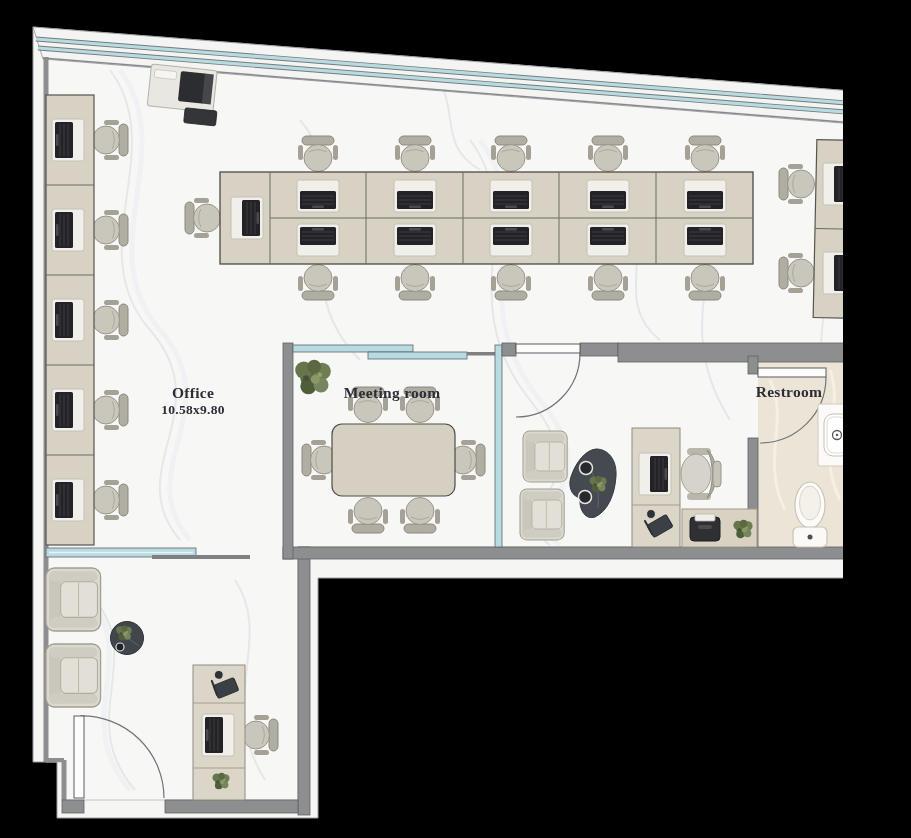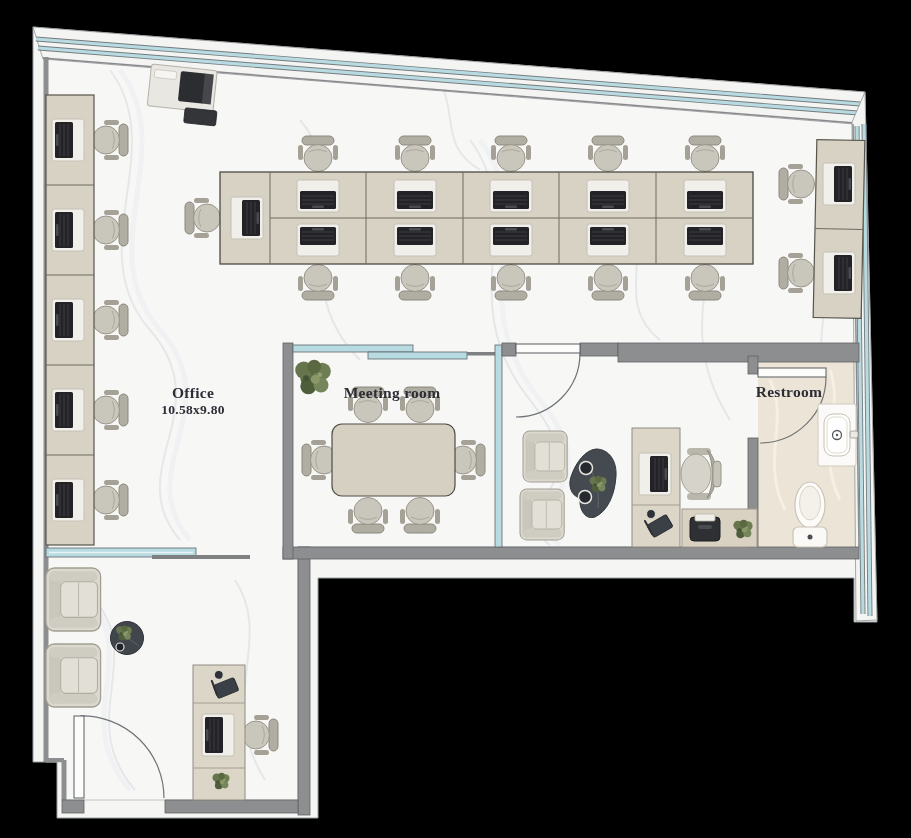--- a/index.html
+++ b/index.html
@@ -1,16 +1,16 @@
 <!DOCTYPE html>
 <html><head>
 <meta charset="utf-8">
 <style>
   html,body{margin:0;padding:0;background:#000;}
-  .stage{width:911px;height:838px;background:#c2410c;position:relative;overflow:hidden;}
+  .stage{width:843px;height:838px;background:#c2410c;position:relative;overflow:hidden;}
   svg{display:block;}
   text{font-family:"Liberation Serif","DejaVu Serif",serif;font-weight:700;fill:#2d2d35;letter-spacing:.3px;}
   .room-label{font-size:15.5px;}
   .dim-label{font-size:13.5px;}
 </style>
 </head>
 <body>
 
 <div class="stage">
 <svg width="911" height="838" viewBox="0 0 911 838">

